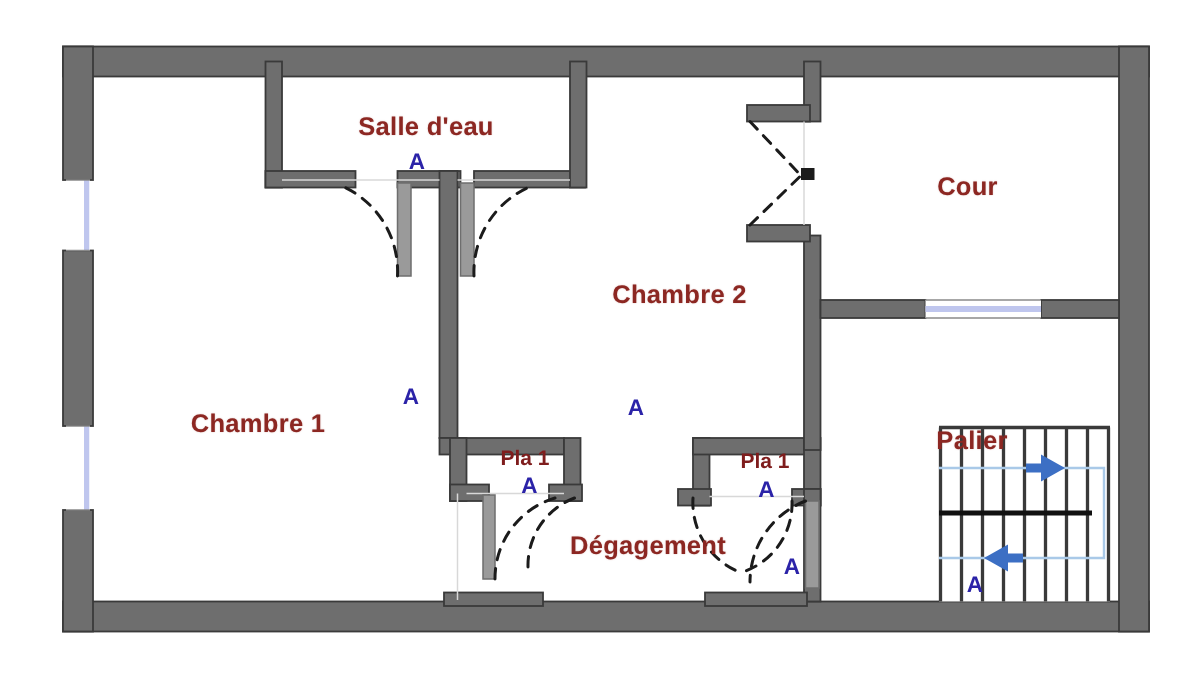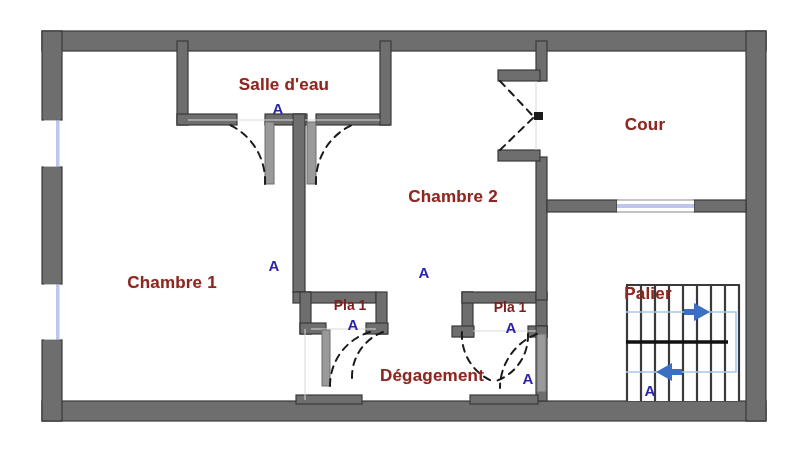--- a/index.html
+++ b/index.html
@@ -208,21 +208,21 @@
       </g>
     </g>
 
   </svg>
 
   <div class="room-label" style="left:284px; top:85px;">Salle d'eau</div>
   <div class="room-label" style="left:172px; top:251px;margin-top:32px;">Chambre 1</div>
   <div class="room-label" style="left:453px; top:197px;text-align:right;">Chambre 2</div>
   <div class="room-label" style="left:645px; top:125px;text-align:right;">Cour</div>
   <div class="room-label" style="left:648px; top:262px;margin-top:32px;">Palier</div>
-  <div class="room-label" style="left:432px; top:376px;">Dégagement</div>
+  <div class="room-label" style="left:432px; top:364px;">Dégagement</div>
 
   <div class="closet-label" style="left:350px; top:305px;">Pla 1</div>
   <div class="closet-label" style="left:510px; top:307px;">Pla 1</div>
 
   <div class="marker-a" style="left:278px; top:108px;">A</div>
   <div class="marker-a" style="left:274px; top:265px;">A</div>
   <div class="marker-a" style="left:424px; top:272px;">A</div>
   <div class="marker-a" style="left:353px; top:324px;">A</div>
   <div class="marker-a" style="left:511px; top:327px;">A</div>
   <div class="marker-a" style="left:528px; top:378px;">A</div>

